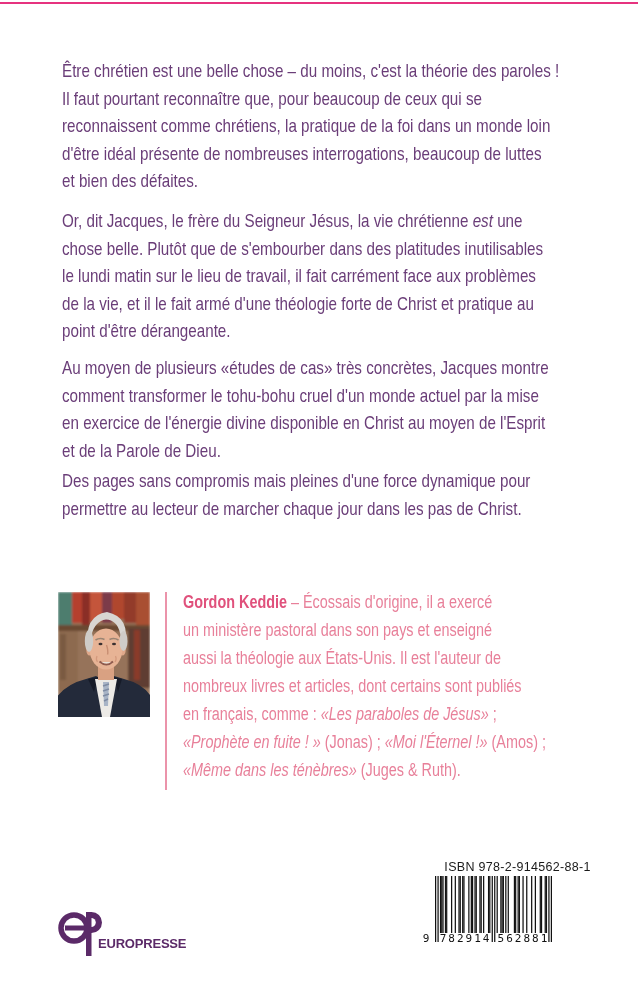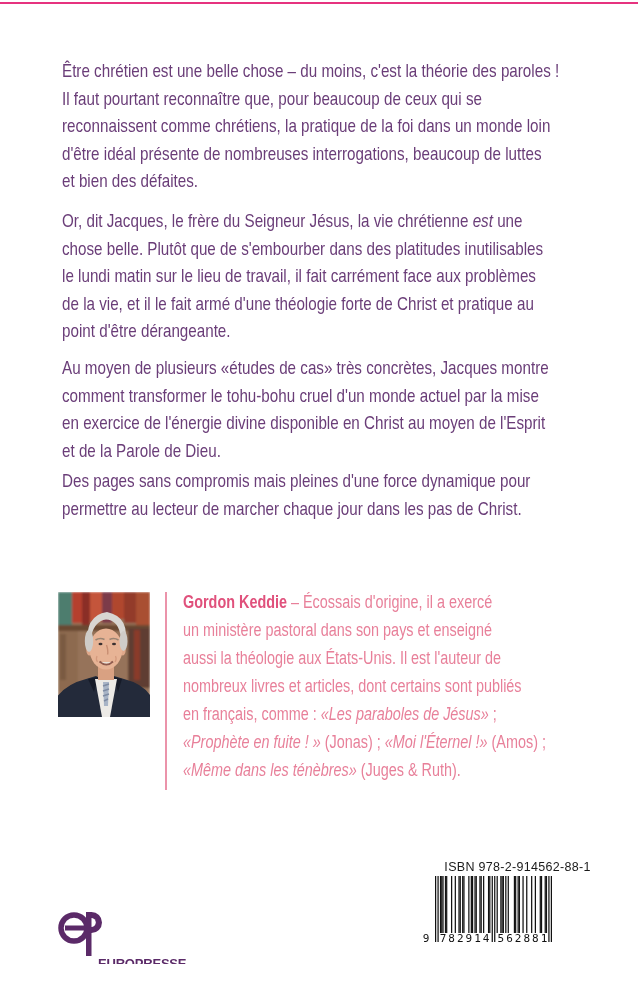--- a/index.html
+++ b/index.html
@@ -27,21 +27,21 @@
 
   
   .isbn-label{position:absolute;left:437px;top:860px;width:161px;text-align:center;
               color:#1a1a1a;font-size:12.5px;letter-spacing:0.3px;}
   .barcode{position:absolute;left:417px;top:876px;width:160px;height:68px;}
 
   
   .publogo{position:absolute;left:58px;top:911px;width:150px;height:48px;}
   .monogram{position:absolute;left:0;top:0;width:44px;height:46px;}
   .pubname{position:absolute;left:40px;top:25px;font-weight:bold;font-size:13px;
-           letter-spacing:-0.2px;color:#5b2a68;margin-top:20px;}
+           letter-spacing:-0.2px;color:#5b2a68;}
 </style>
 </head>
 <body>
 
 <div class="cover">
 
   <div class="edge-rule top" style="background: rgb(230, 51, 127);"></div>
   <div class="edge-rule bottom" style="background: rgb(230, 51, 127);"></div>
 
   <div class="bodytext" style="color: rgb(106, 61, 120);">

